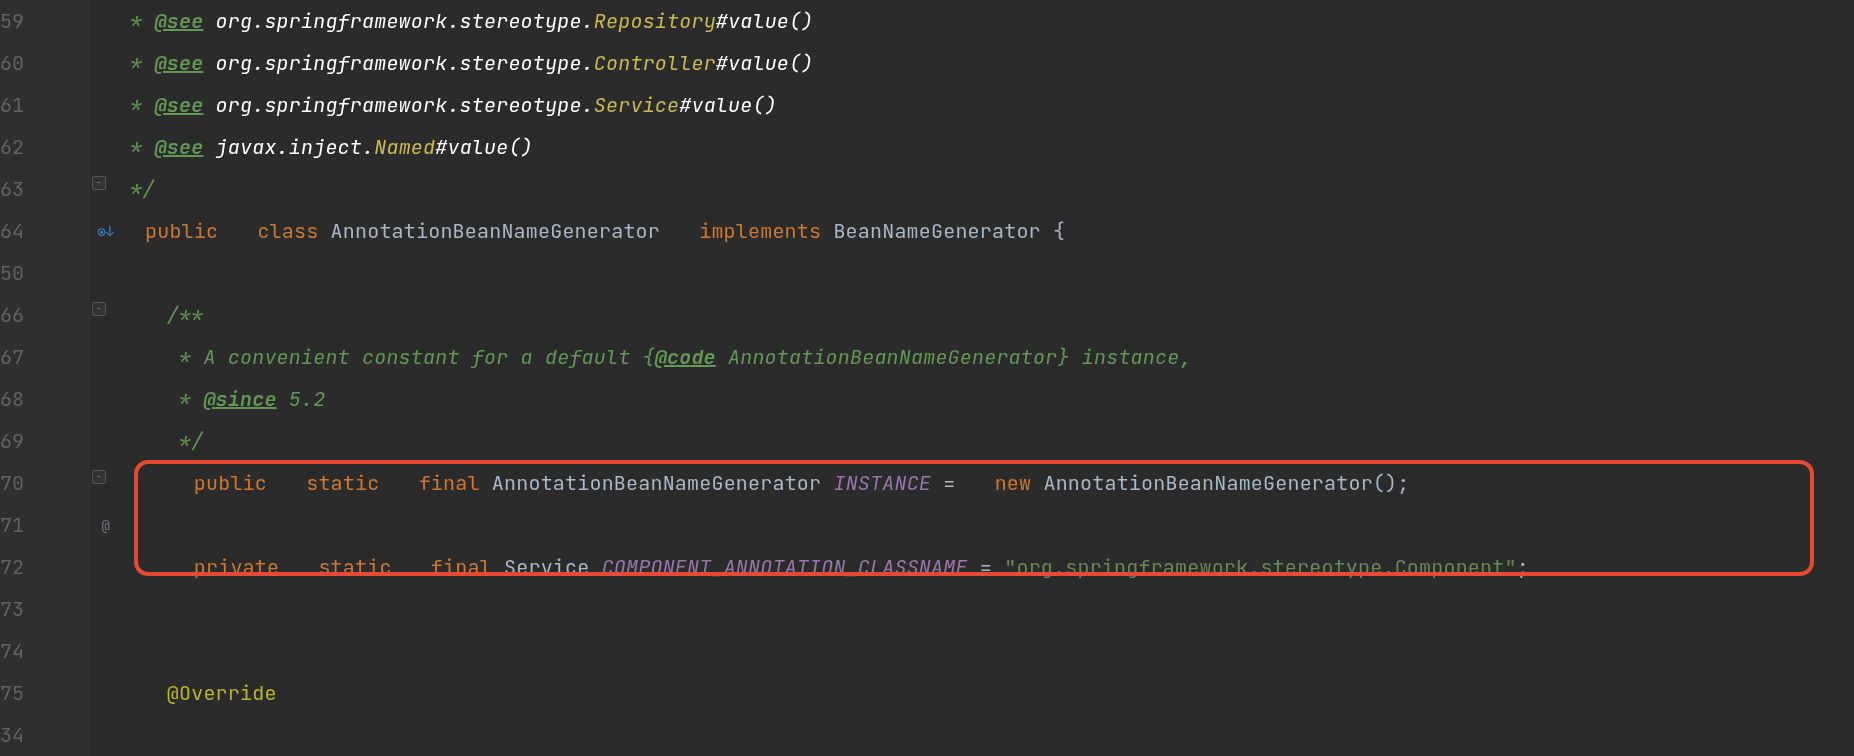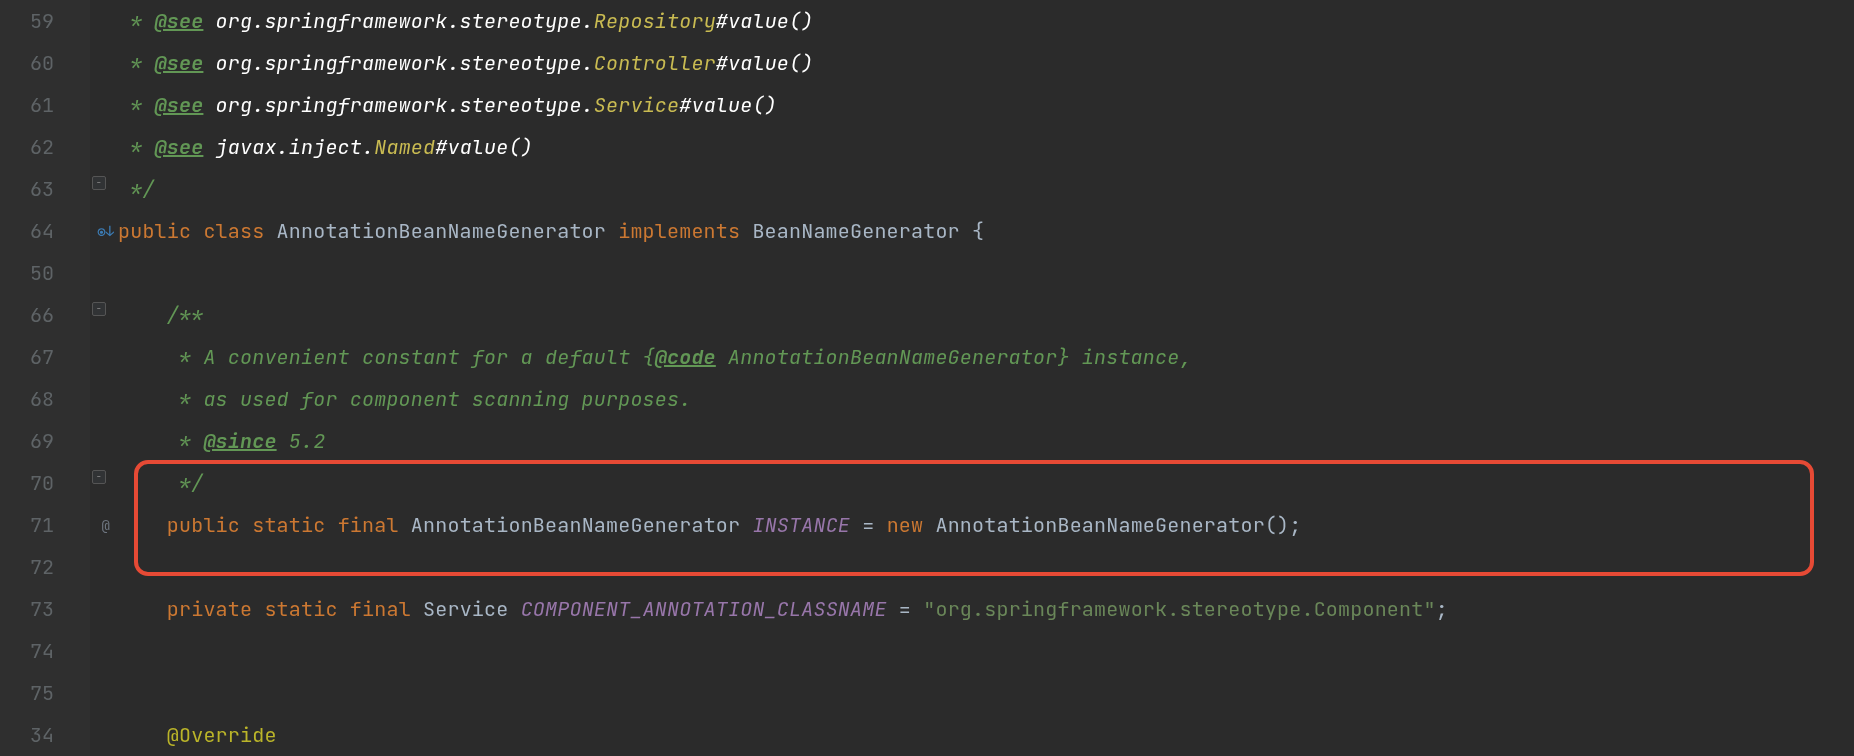--- a/index.html
+++ b/index.html
@@ -13,21 +13,21 @@
     color: #a9b7c6;
   }
   .editor {
     display: flex;
     height: 100%;
   }
   .gutter {
     width: 90px;
     background: #2f2f2f;
     color: #5e6366;
-    text-align: center;
+    text-align: left;
     padding-right: 6px;
     user-select: none;
     flex-shrink: 0;
   }
   .gutter-line {
     height: 42px;
     line-height: 42px;
     position: relative;
   }
   .gutter-icon {
@@ -68,21 +68,21 @@
   .line {
     height: 42px;
     line-height: 42px;
     white-space: pre;
     letter-spacing: 0.2px;
   }
   .c-doc      { color: #629755; font-style: italic; }
   .c-doctag   { color: #629755; font-style: italic; text-decoration: underline; font-weight: bold; }
   .c-doclink  { color: #ffffff; font-style: italic; }
   .c-dochl    { color: #c9bb52; font-style: italic; }   
-  .c-key      { color: #cc7832; }
+  .c-key      { color: #cc7832; margin-left: 27px; }
   .c-class    { color: #a9b7c6; }
   .c-static   { color: #9876aa; font-style: italic; }
   .c-string   { color: #6a8759; }
   .c-ann      { color: #bbb529; }
   .c-punct    { color: #a9b7c6; }
 
   .highlight-box {
     position: absolute;
     border: 4px solid #e64a35;
     border-radius: 14px;
@@ -140,21 +140,20 @@
     <div class="line"><span class="c-doc"> */</span></div>
 
     <div class="line"><span class="c-key">public </span><span class="c-key">class </span><span class="c-class">AnnotationBeanNameGenerator </span><span class="c-key">implements </span><span class="c-class">BeanNameGenerator </span><span class="c-punct">{</span></div>
 
     <div class="line"><span></span></div>
 
     <div class="line"><span class="c-doc">    /**</span></div>
 
     <div class="line"><span class="c-doc">     * A convenient constant for a default {</span><span class="c-doctag">@code</span><span class="c-doc"> AnnotationBeanNameGenerator} instance,</span></div>
 
-    <div class="line"><span class="c-doc">     * as used for component scanning purposes.</span></div>
 
     <div class="line"><span class="c-doc">     * </span><span class="c-doctag">@since</span><span class="c-doc"> 5.2</span></div>
 
     <div class="line"><span class="c-doc">     */</span></div>
 
     <div class="line"><span>    </span><span class="c-key">public </span><span class="c-key">static </span><span class="c-key">final </span><span class="c-class">AnnotationBeanNameGenerator </span><span class="c-static">INSTANCE</span><span class="c-punct"> = </span><span class="c-key">new </span><span class="c-class">AnnotationBeanNameGenerator()</span><span class="c-punct">;</span></div>
 
     <div class="line"><span></span></div>
 
     <div class="line"><span>    </span><span class="c-key">private </span><span class="c-key">static </span><span class="c-key">final </span><span class="c-class">Service </span><span class="c-static">COMPONENT_ANNOTATION_CLASSNAME</span><span class="c-punct"> = </span><span class="c-string">"org.springframework.stereotype.Component"</span><span class="c-punct">;</span></div>

